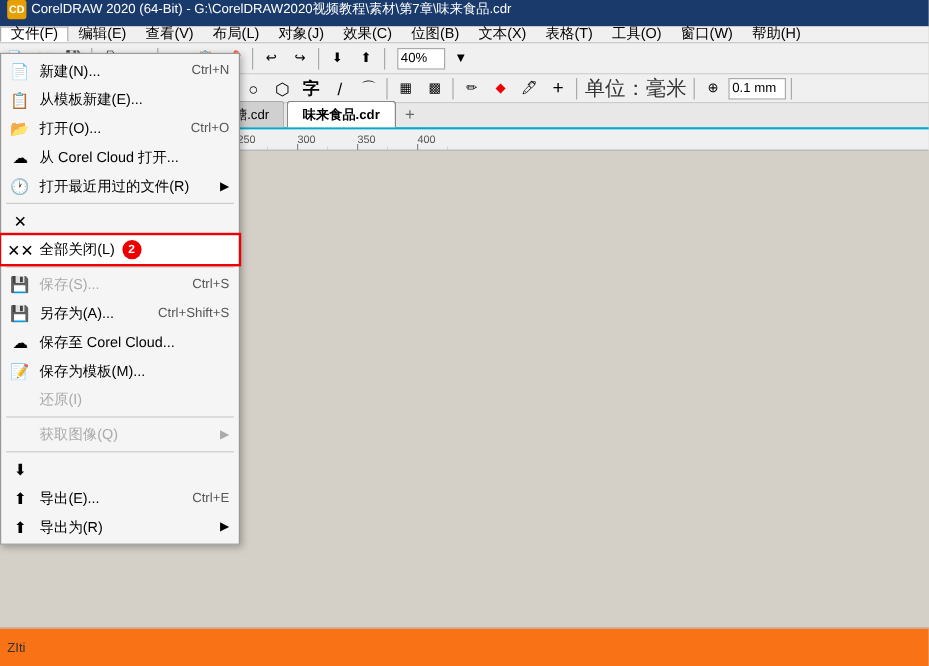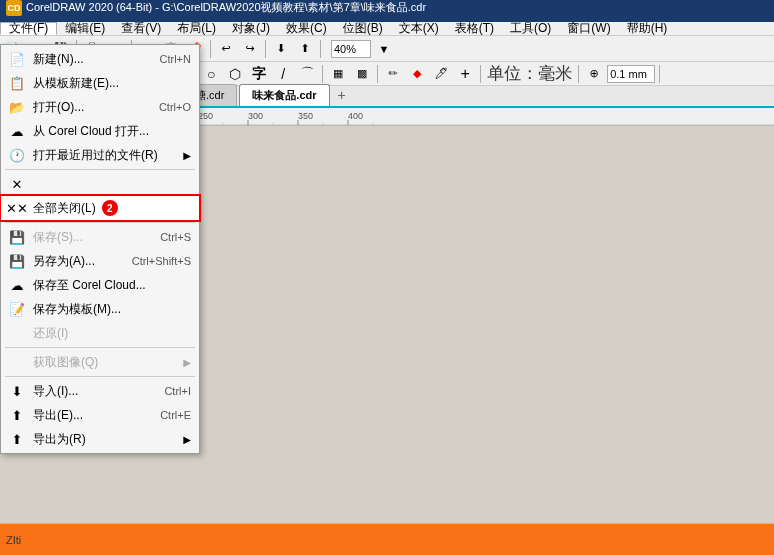--- a/index.html
+++ b/index.html
@@ -480,24 +480,20 @@
       <div class="dd-separator"></div>
       <div class="dd-item disabled">
         <span class="dd-item-row">
           <span>获取图像(Q)</span>
           <span class="dd-arrow">▶</span>
         </span>
       </div>
       <div class="dd-separator"></div>
       <div class="dd-item">
         <span class="dd-icon">⬇</span>
-        <span class="dd-item-row">
-          <span>导入(I)...</span>
-          <span class="dd-shortcut">Ctrl+I</span>
-        </span>
       </div>
       <div class="dd-item">
         <span class="dd-icon">⬆</span>
         <span class="dd-item-row">
           <span>导出(E)...</span>
           <span class="dd-shortcut">Ctrl+E</span>
         </span>
       </div>
       <div class="dd-item">
         <span class="dd-icon">⬆</span>

